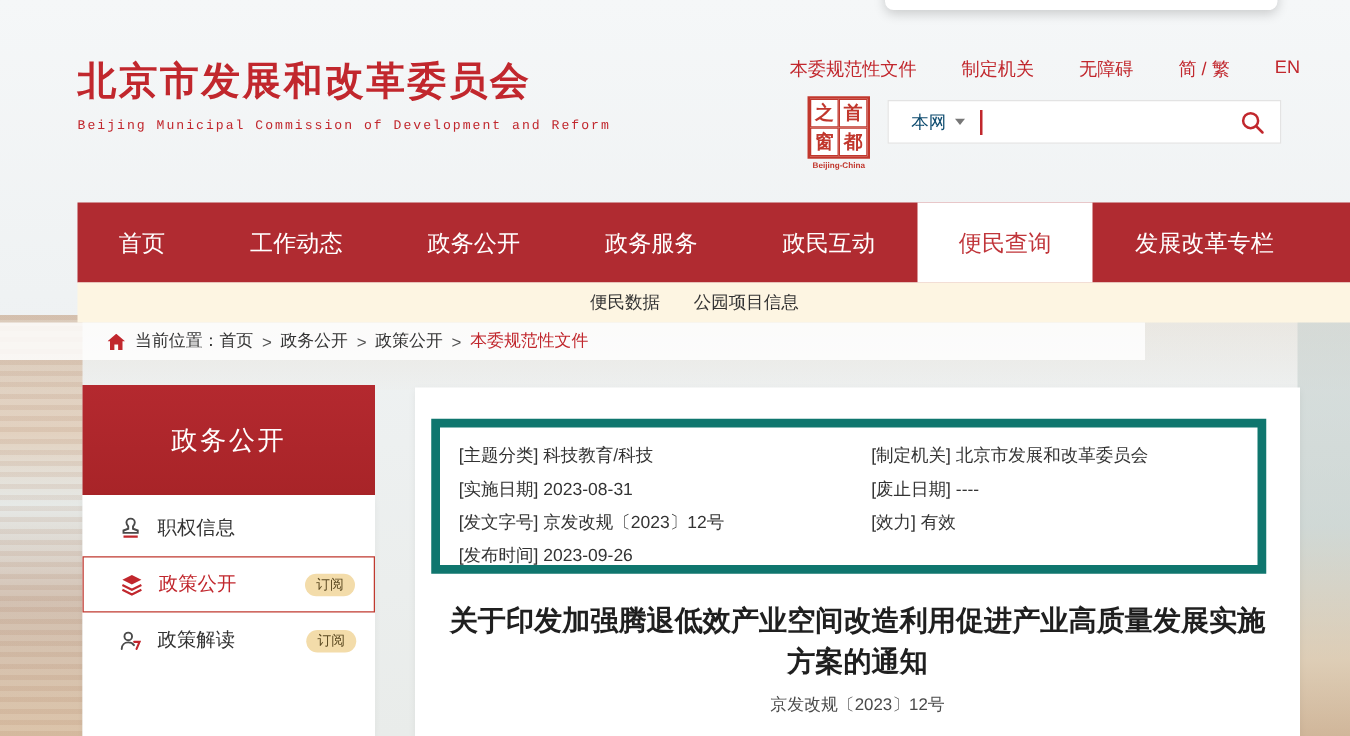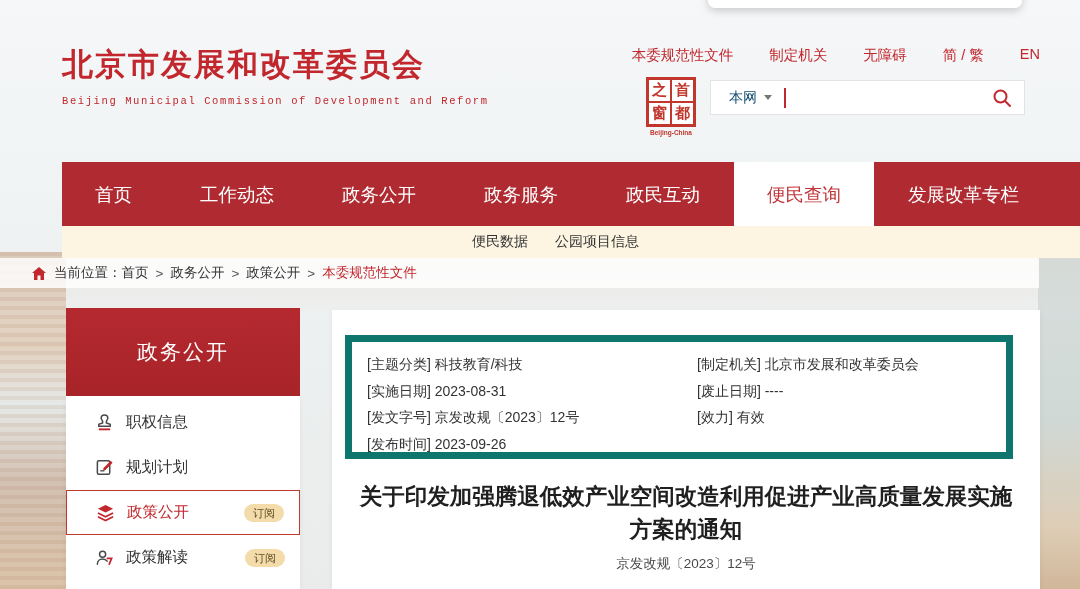--- a/index.html
+++ b/index.html
@@ -64,22 +64,22 @@
     text-decoration: none; cursor: pointer; padding: 0 34px; white-space: nowrap; }
   .nav-item.first { padding-left: 33px; }
   .nav-item.active { background: #fff; color: #c0353a; padding: 0 33px; }
 
   
   .subnav { position: absolute; left: 62px; top: 226px; width: 1018px; height: 32px;
     background: #fdf5e2; display: flex; align-items: center; padding-left: 410px; gap: 27px; }
   .subnav a { font-size: 14px; color: #333; text-decoration: none; cursor: pointer; }
 
   
-  .breadcrumb { position: absolute; left: 0; top: 258px; width: 1039px; height: 30px;
-    background: rgba(255,255,255,0.82); display: flex; align-items: center; padding-left: 32px;
+  .breadcrumb { position: absolute; left: 0; top: 258px; width: 916px; height: 30px;
+    background: rgba(255,255,255,0.82); display: flex; align-items: center; padding-left: 86px;
     font-size: 13.5px; color: #333; }
   .breadcrumb .home-ic { margin-right: 8px; display: flex; }
   .breadcrumb .sep { margin: 0 7px; color: #555; }
   .breadcrumb a { color: #333; text-decoration: none; cursor: pointer; }
   .breadcrumb a.current { color: #c1272d; }
 
   
   .sidebar { position: absolute; left: 66px; top: 308px; width: 234px; }
   .sidebar-head { height: 88px; background: linear-gradient(180deg, #b4292f, #a82428);
     display: flex; align-items: center; justify-content: center;
@@ -196,28 +196,20 @@
     <div class="sidebar-body">
 
       <div class="side-item">
         <svg width="19" height="19" viewBox="0 0 20 20">
           <path d="M10 2 C7.8 2 6.5 3.6 6.5 5.2 C6.5 6.6 7.3 7.6 8 8.6 L8 10.5 L4 12 L4 14 L16 14 L16 12 L12 10.5 L12 8.6 C12.7 7.6 13.5 6.6 13.5 5.2 C13.5 3.6 12.2 2 10 2 Z" fill="none" stroke="#4a4a4a" stroke-width="1.6"></path>
           <line x1="4" y1="17.2" x2="16" y2="17.2" stroke="#c1272d" stroke-width="2"></line>
         </svg>
         <span class="lbl">职权信息</span>
       </div>
 
-      <div class="side-item">
-        <svg width="19" height="19" viewBox="0 0 20 20">
-          <rect x="2.5" y="3" width="13" height="14" rx="1.5" fill="none" stroke="#4a4a4a" stroke-width="1.6"></rect>
-          <line x1="5.5" y1="13.5" x2="10" y2="13.5" stroke="#4a4a4a" stroke-width="1.4"></line>
-          <path d="M9 10.5 L16.5 3 L18.5 5 L11 12.5 L8.5 13 Z" fill="#c1272d"></path>
-        </svg>
-        <span class="lbl">规划计划</span>
-      </div>
 
       <div class="side-item active">
         <svg width="19" height="19" viewBox="0 0 20 20">
           <path d="M10 2 L18 6 L10 10 L2 6 Z" fill="#c1272d"></path>
           <path d="M2 10.5 L10 14.5 L18 10.5" fill="none" stroke="#c1272d" stroke-width="1.8"></path>
           <path d="M2 14.5 L10 18.5 L18 14.5" fill="none" stroke="#c1272d" stroke-width="1.8"></path>
         </svg>
         <span class="lbl">政策公开</span>
         <button class="pill">订阅</button>
       </div>

